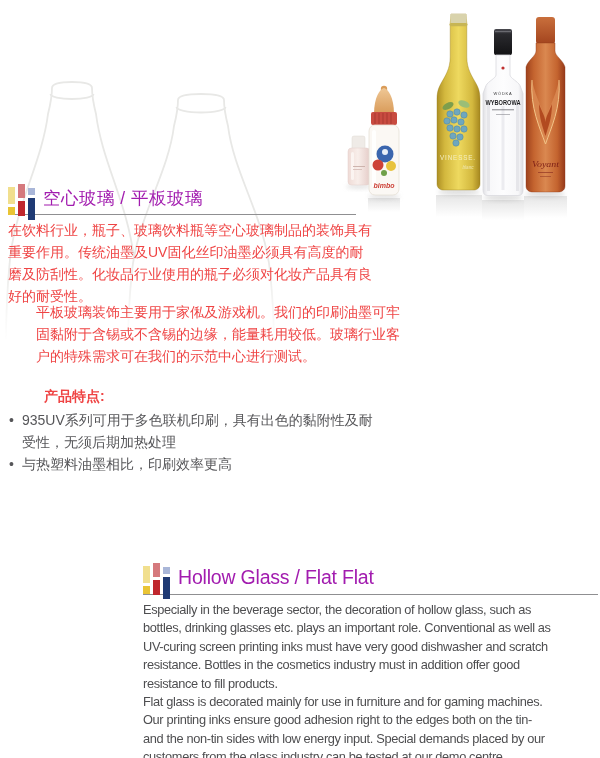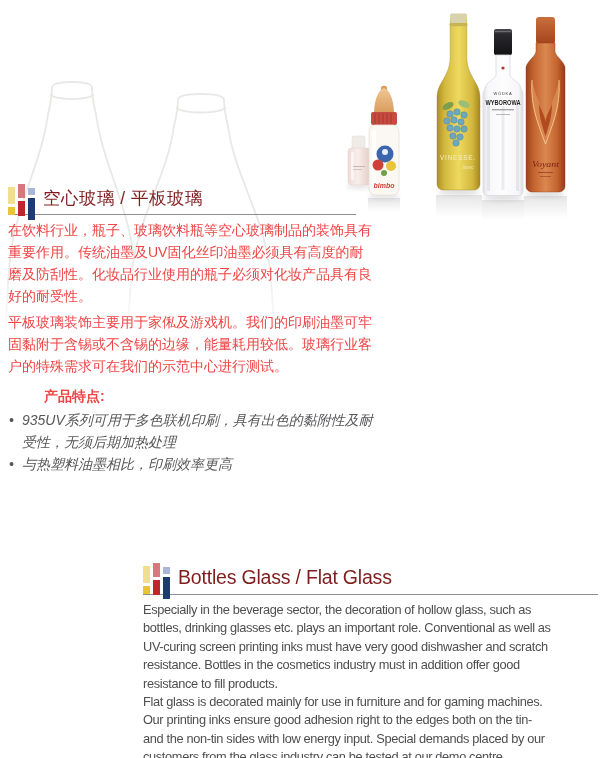--- a/index.html
+++ b/index.html
@@ -19,36 +19,36 @@
   }
 
   
   .photo-art{ left:340px;top:8px;width:258px;height:212px; }
 
   
   .heading-row{border-bottom:1px solid #8f8f91;}
   .heading-row .logo{position:absolute;left:0;top:1px;width:28px;height:38px;}
   .heading-row .htext{
     position:absolute;left:35px;top:3px;white-space:pre;
-    color:#7f1d1d;font-weight:400;margin:0;
+    color:#a21caf;font-weight:400;margin:0;
   }
   .cn-heading{left:8px;top:183px;width:348px;height:31px;}
   .cn-heading .htext{font-size:17.5px;letter-spacing:0.5px;}
   .en-heading{left:143px;top:562px;width:455px;height:32px;}
   .en-heading .htext{font-size:19.5px;letter-spacing:-0.2px;top:4px;}
 
   
   .cn-text{
     left:8px;width:392px;color:#ef4444;
     font-size:14px;line-height:22px;white-space:pre;margin:0;
   }
   .cn-features{font-weight:bold;}
   ul.cn-bullets{
     left:8px;top:409px;width:392px;margin:0;padding:0;list-style:none;
-    color:#565659;font-size:14px;line-height:22px;position:absolute;font-style:italic;
+    color:#565659;font-size:14px;line-height:22px;position:absolute;
   }
   ul.cn-bullets li{position:relative;padding-left:14px;white-space:pre;}
   ul.cn-bullets li::before{content:"\2022";position:absolute;left:1px;top:0;}
 
   
   .en-text{
     left:143px;width:470px;color:#4e4e50;
     font-size:12.8px;letter-spacing:-0.35px;line-height:18.4px;
     white-space:pre;margin:0;
   }
@@ -222,40 +222,40 @@
     <rect x="20" y="4" width="7" height="7" fill="#A9B6D8"></rect>
     <rect x="20" y="14" width="7" height="22" fill="#1F3A74"></rect>
   </svg>
   <h1 class="htext">空心玻璃 / 平板玻璃</h1>
 </div>
 
 <p class="abs cn-text" style="top:219px;">在饮料行业，瓶子、玻璃饮料瓶等空心玻璃制品的装饰具有
 重要作用。传统油墨及UV固化丝印油墨必须具有高度的耐
 磨及防刮性。化妆品行业使用的瓶子必须对化妆产品具有良
 好的耐受性。</p>
-<p class="abs cn-text" style="top:311px;">平板玻璃装饰主要用于家俬及游戏机。我们的印刷油墨可牢
+<p class="abs cn-text" style="top:301px;margin-left:28px;">平板玻璃装饰主要用于家俬及游戏机。我们的印刷油墨可牢
 固黏附于含锡或不含锡的边缘，能量耗用较低。玻璃行业客
 户的特殊需求可在我们的示范中心进行测试。</p>
 <p class="abs cn-text cn-features" style="top:385px;margin-left:36px;">产品特点:</p>
 <ul class="cn-bullets">
   <li>935UV系列可用于多色联机印刷，具有出色的黏附性及耐
 受性，无须后期加热处理</li>
   <li>与热塑料油墨相比，印刷效率更高</li>
 </ul>
 
 <div class="abs heading-row en-heading">
   <svg class="logo" viewBox="0 0 28 38">
     <rect x="0" y="3" width="7" height="17" fill="#F1DF8E"></rect>
     <rect x="0" y="23" width="7" height="8" fill="#E9C434"></rect>
     <rect x="10" y="0" width="7" height="14" fill="#D5797D"></rect>
     <rect x="10" y="17" width="7" height="15" fill="#C0272D"></rect>
     <rect x="20" y="4" width="7" height="7" fill="#A9B6D8"></rect>
     <rect x="20" y="14" width="7" height="22" fill="#1F3A74"></rect>
   </svg>
-  <h1 class="htext">Bottles Glass / Flat Glass</h1>
+  <h1 class="htext">Hollow Glass / Flat Flat</h1>
 </div>
 
 <p class="abs en-text" style="top:601px;">Especially in the beverage sector, the decoration of hollow glass, such as
 bottles, drinking glasses etc. plays an important role. Conventional as well as
 UV-curing screen printing inks must have very good dishwasher and scratch
 resistance. Bottles in the cosmetics industry must in addition offer good
 resistance to fill products.</p>
 <p class="abs en-text" style="top:693px;">Flat glass is decorated mainly for use in furniture and for gaming machines.
 Our printing inks ensure good adhesion right to the edges both on the tin-
 and the non-tin sides with low energy input. Special demands placed by our

